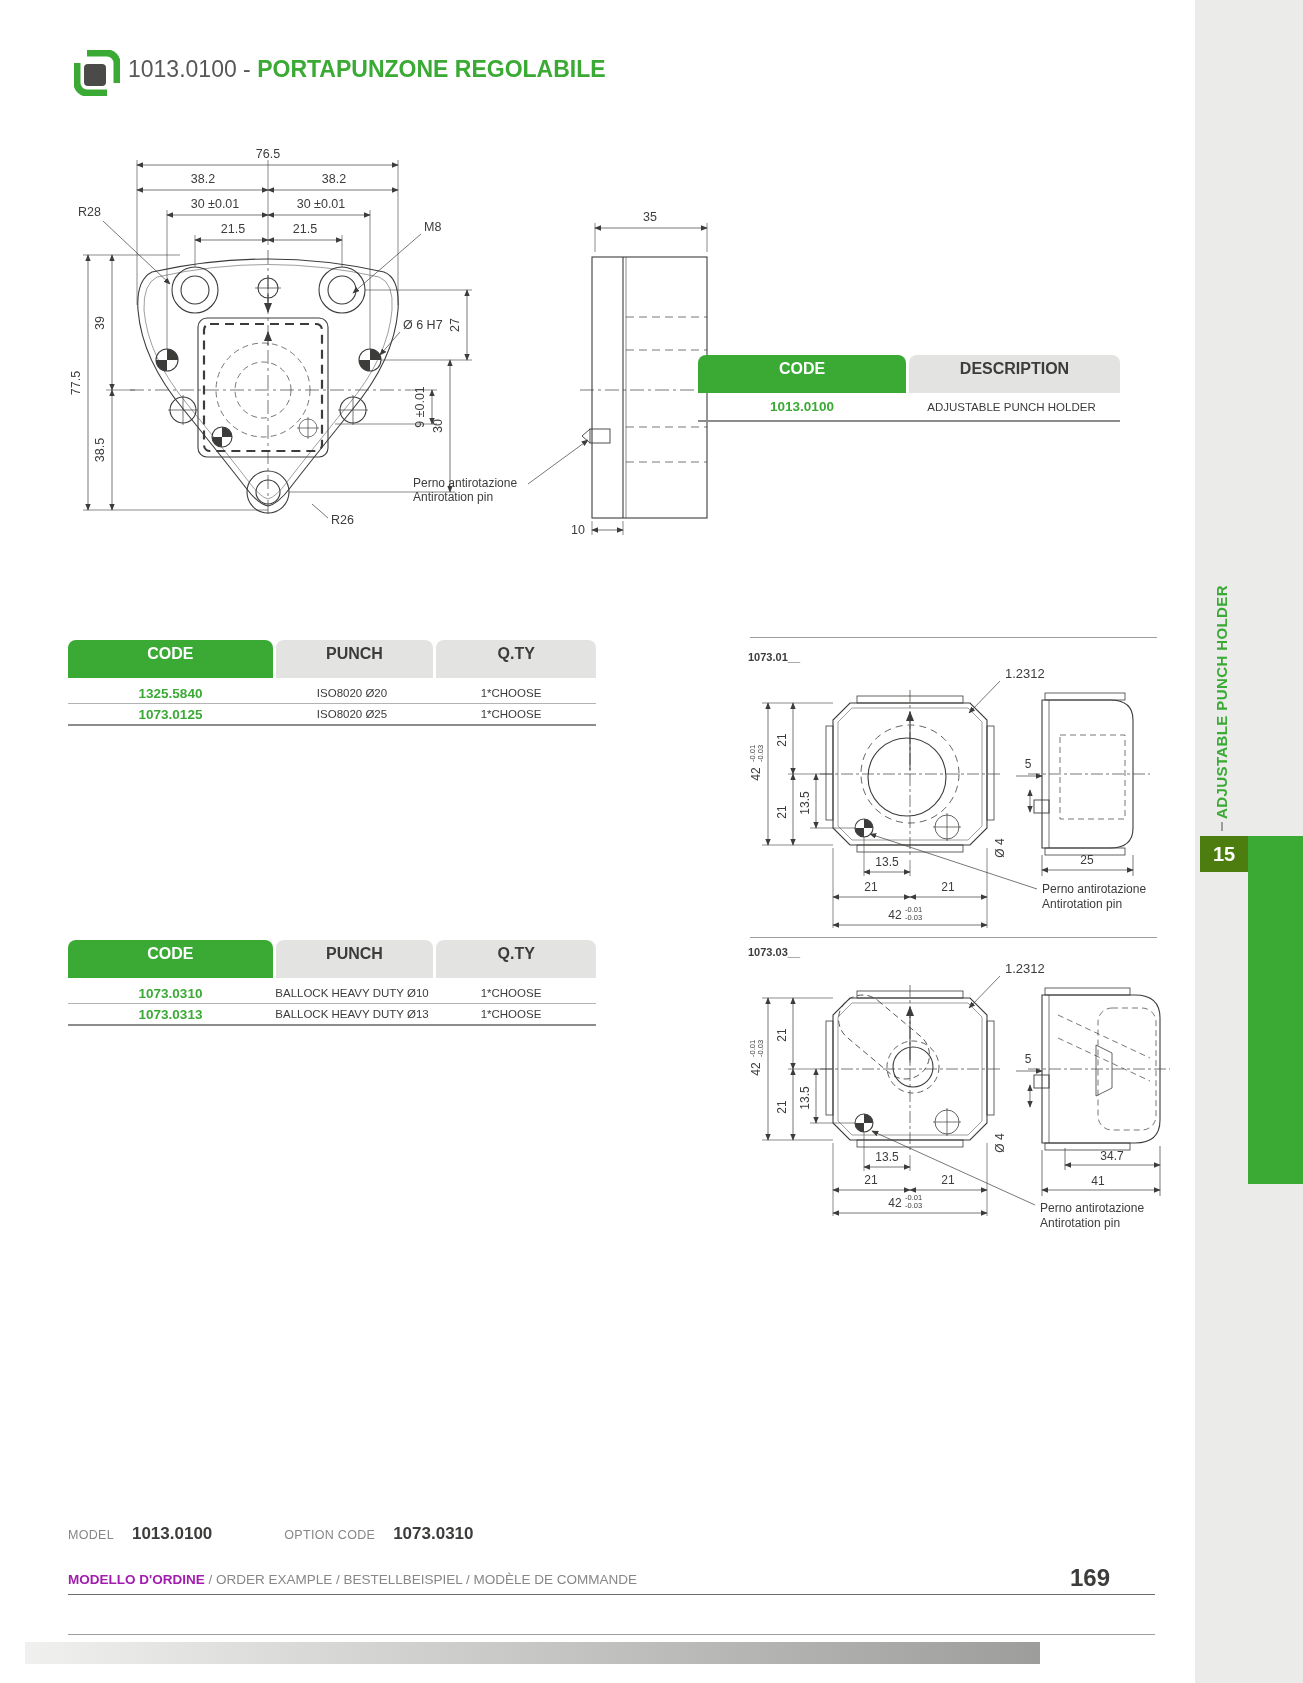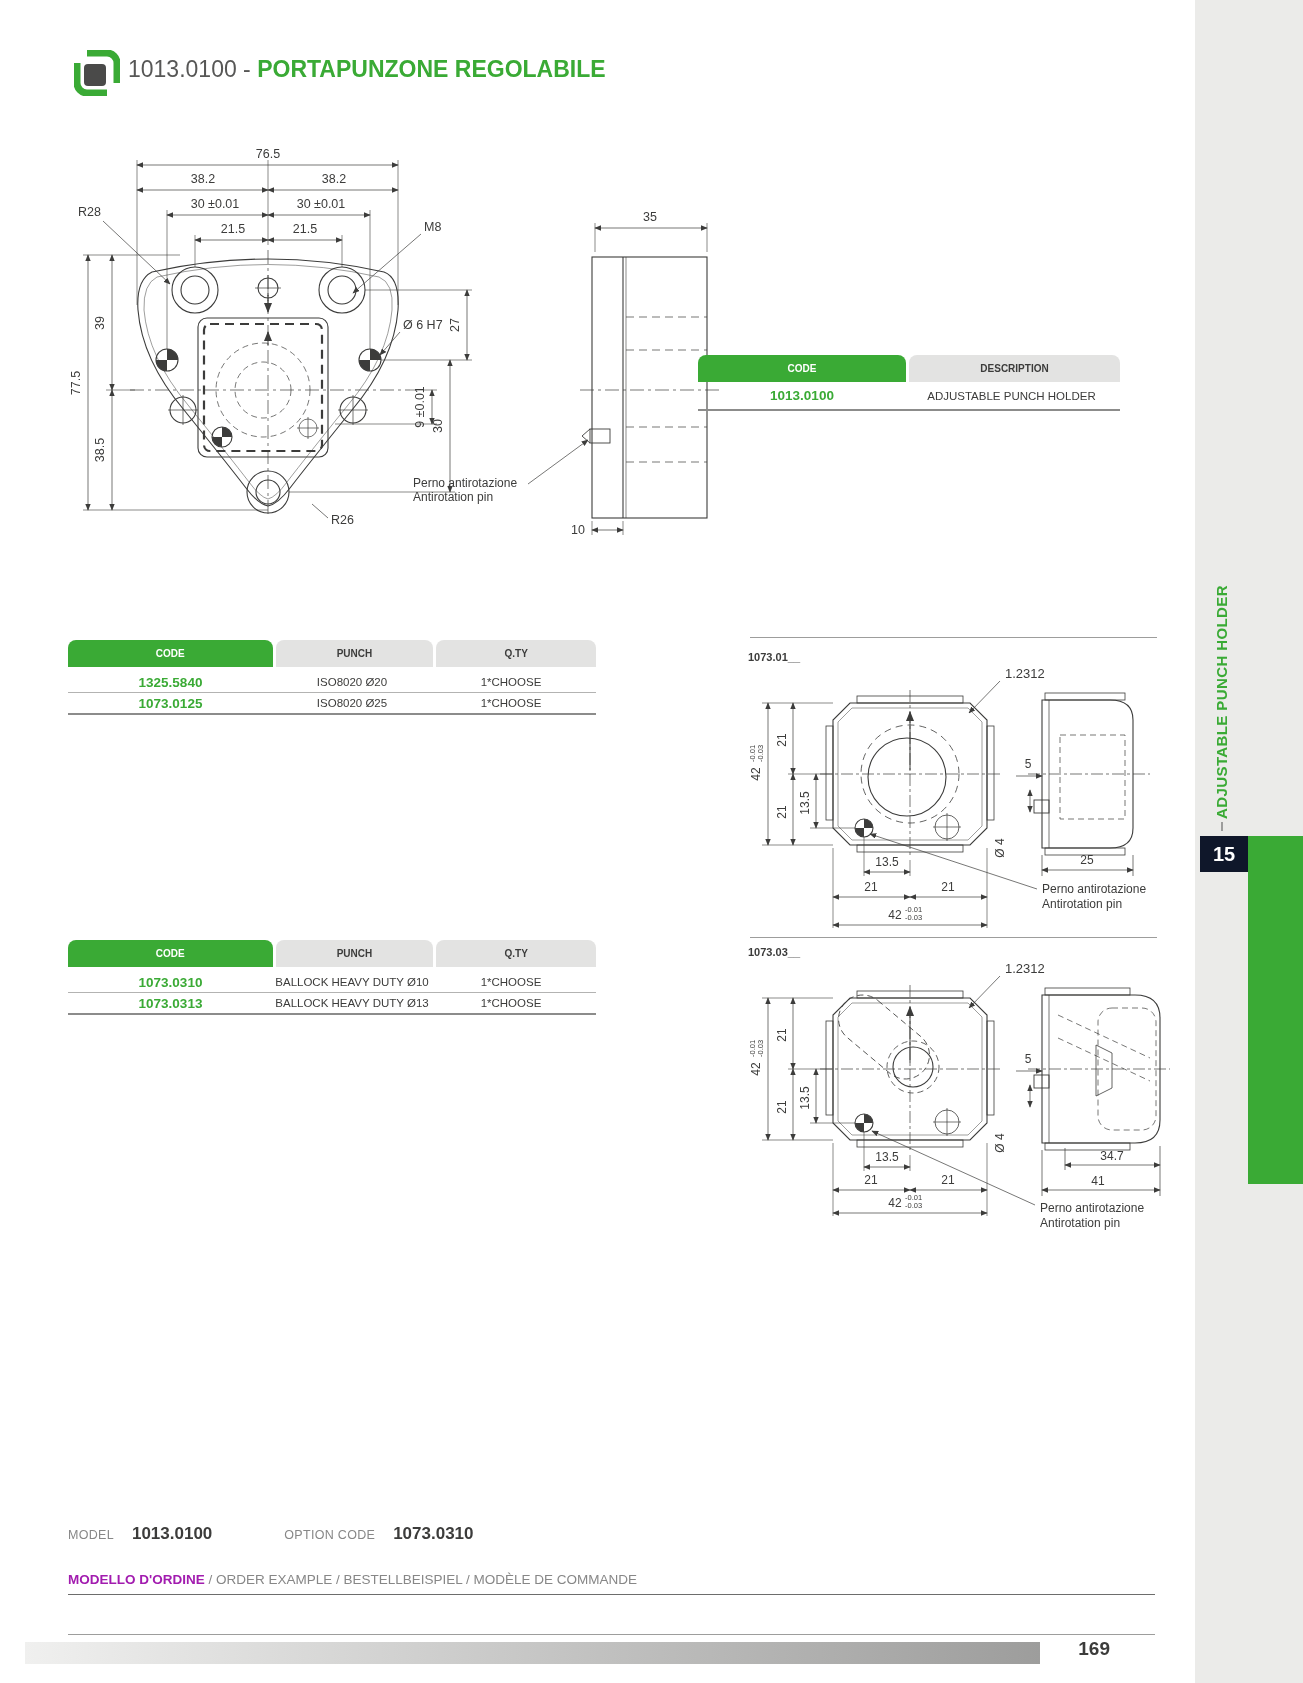--- a/index.html
+++ b/index.html
@@ -12,50 +12,50 @@
   svg .note{font-size:12px}
   svg .mat{font-size:13px}
   svg .dwgid{font-size:11px;font-weight:bold}
   
   .titleline{font-size:23px;white-space:nowrap}
   .titleline .pref{color:#575756}
   .titleline .ttl{color:#3aaa35;font-weight:bold}
   .subtitle{font-size:12.5px;color:#706f6f;letter-spacing:.2px}
   
   .thead{display:flex;gap:3px}
-  .th{height:27px;line-height:27px;text-align:center;font-weight:bold;font-size:10px;border-radius:8px 8px 0 0}
+  .th{height:38px;line-height:27px;text-align:center;font-weight:bold;font-size:16px;border-radius:8px 8px 0 0}
   .thg{background:#3aaa35;color:#ffffff}
   .thy{background:#e3e3e2;color:#3c3c3b}
   .trow{display:flex;align-items:center;border-bottom:1px solid #b3b3b2}
   .trow.last{border-bottom:2px solid #8c8c8b}
   .tc{text-align:center}
   .codecell{color:#3aaa35;font-weight:bold;font-size:13.5px}
   .txtcell{font-size:11.5px;color:#3c3c3b}
   .w1{width:205px}.w2{width:158px}.w3{width:160px}
   .cw1{width:208px}.cw2{width:211px}
   .prow{height:20px}
   .crow{height:27px}
   
   .strip{left:1195px;top:0;width:108px;height:1683px;background:#ebebe9}
   .greenbar{left:1248px;top:836px;width:55px;height:348px;background:#3aaa35}
-  .chtab{left:1200px;top:836px;width:48px;height:36px;background:#0f172a;color:#fff;font-weight:bold;font-size:20px;text-align:center;line-height:36px}
+  .chtab{left:1200px;top:836px;width:48px;height:36px;background:#4d7c0f;color:#fff;font-weight:bold;font-size:20px;text-align:center;line-height:36px}
   .vlabel{left:1092px;top:693px;width:260px;height:18px;transform:rotate(-90deg);text-align:center;color:#3aaa35;font-weight:bold;font-size:15px;letter-spacing:.4px;white-space:nowrap}
   .vtick{left:1221px;top:822px;width:2px;height:9px;background:#9d9d9c}
   .sep{height:1px;background:#9d9d9c}
   
   .orderhead{font-size:13.5px;white-space:nowrap}
   .orderhead .b{font-weight:bold;color:#a21caf}
   .orderhead .r{color:#878787}
   .rule{height:1px;background:#6d6d6c}
   .rule2{height:1px;background:#9d9d9c}
   .modelrow{display:flex;align-items:baseline;white-space:nowrap}
   .mlabel{font-size:12.5px;color:#878787;letter-spacing:.3px}
   .mval{font-size:17px;font-weight:bold;color:#3c3c3b}
   .gradbar{left:25px;top:1642px;width:1015px;height:22px;background:linear-gradient(to right,#f0f0ef,#9d9d9c)}
-  .pagenum{left:1040px;top:1638px;width:70px;text-align:right;font-size:19px;font-weight:bold;color:#3c3c3b}
+  .pagenum{left:1040px;top:1564px;width:70px;text-align:right;font-size:24px;font-weight:bold;color:#3c3c3b}
 </style>
 </head>
 <body>
 
 <div class="page">
 
   <div class="abs strip"></div>
   <div class="abs greenbar"></div>
   <div class="abs vlabel">ADJUSTABLE PUNCH HOLDER</div>
   <div class="abs vtick"></div>

